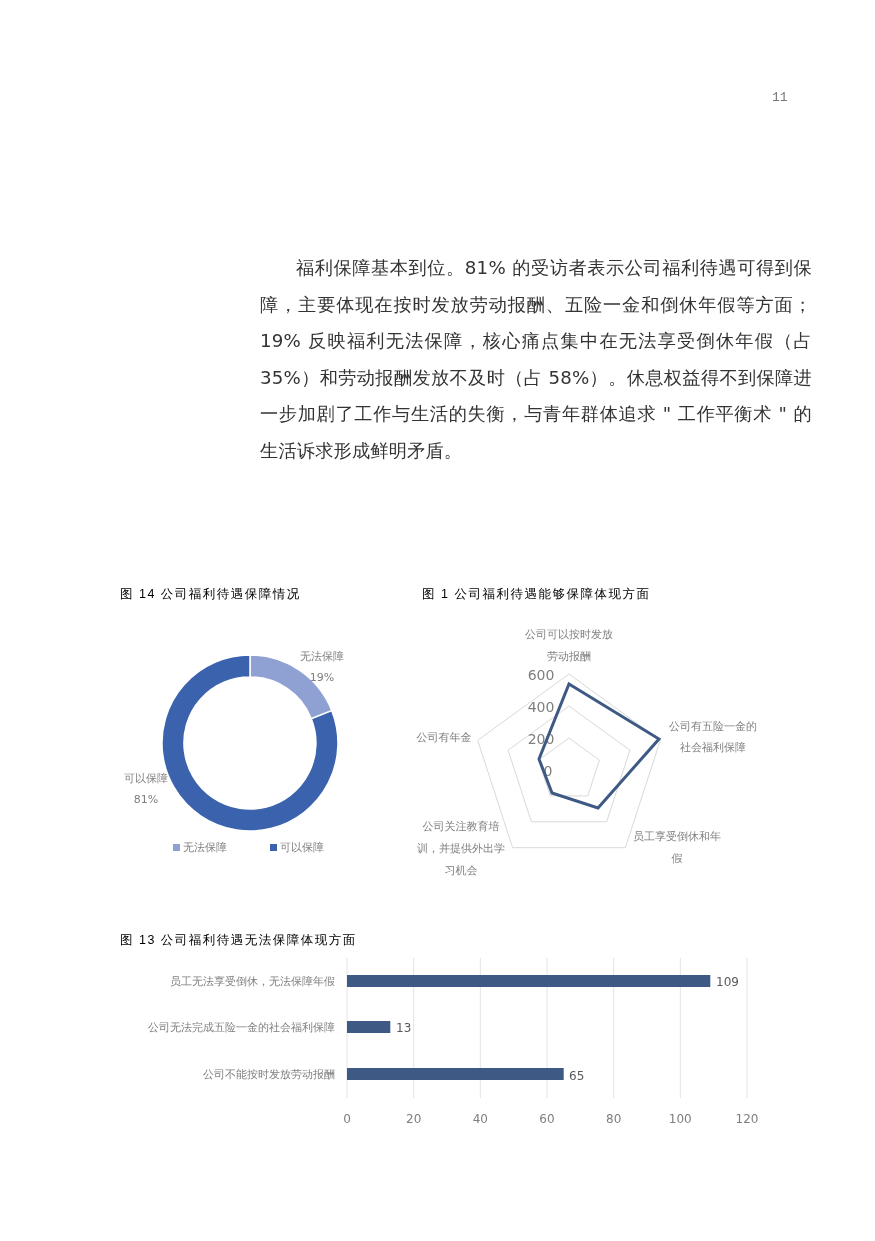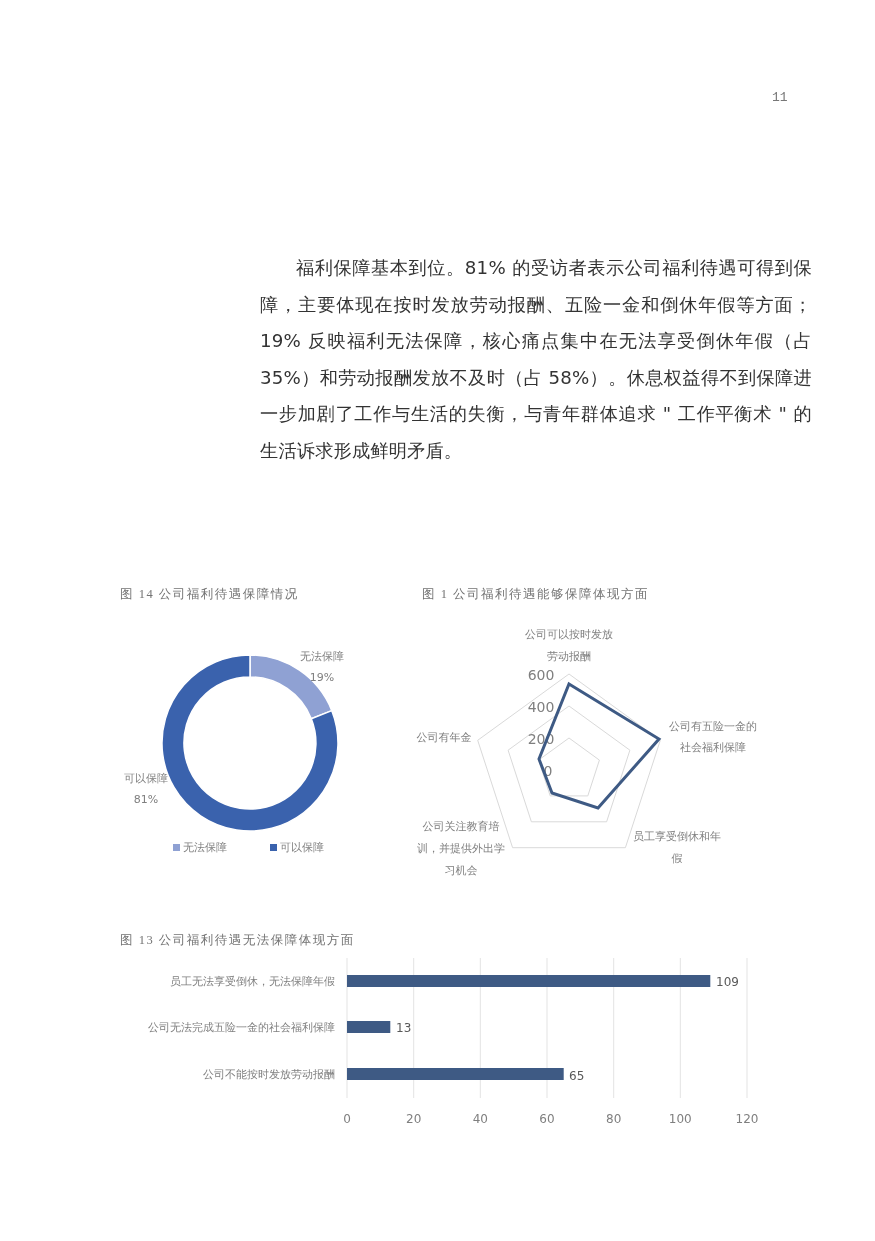--- a/index.html
+++ b/index.html
@@ -1,20 +1,20 @@
 <!DOCTYPE html>
 <html><head>
 <meta charset="utf-8">
 <style>
   html,body{margin:0;padding:0;background:#fff;}
   body{width:875px;height:1241px;position:relative;overflow:hidden;font-family:"DejaVu Sans","Liberation Sans",sans-serif;color:#333;}
   .page-num{position:absolute;left:752px;top:90px;font-size:13px;color:#777;font-family:Liberation Mono, monospace;margin-left:20px;}
   .body-text{position:absolute;left:221px;top:250px;width:552px;font-size:18.2px;line-height:36.5px;color:#333;text-align:justify;letter-spacing:0.2px;margin-left:39px;}
   .body-text p{margin:0;text-indent:36px;}
-  .fig-title{position:absolute;font-size:12.5px;color:#737373;font-family:Liberation Serif, serif;letter-spacing:1.5px;}
+  .fig-title{position:absolute;font-size:12.5px;color:#000000;font-family:Liberation Sans, sans-serif;letter-spacing:1.5px;}
   svg text{font-family:"DejaVu Sans","Liberation Sans",sans-serif;}
 </style>
 </head>
 <body>
 
 <div class="page-num">11</div>
 
 <div class="body-text">
   <p>福利保障基本到位。81% 的受访者表示公司福利待遇可得到保障，主要体现在按时发放劳动报酬、五险一金和倒休年假等方面；19% 反映福利无法保障，核心痛点集中在无法享受倒休年假（占 35%）和劳动报酬发放不及时（占 58%）。休息权益得不到保障进一步加剧了工作与生活的失衡，与青年群体追求 " 工作平衡术 " 的生活诉求形成鲜明矛盾。</p>
 </div>

